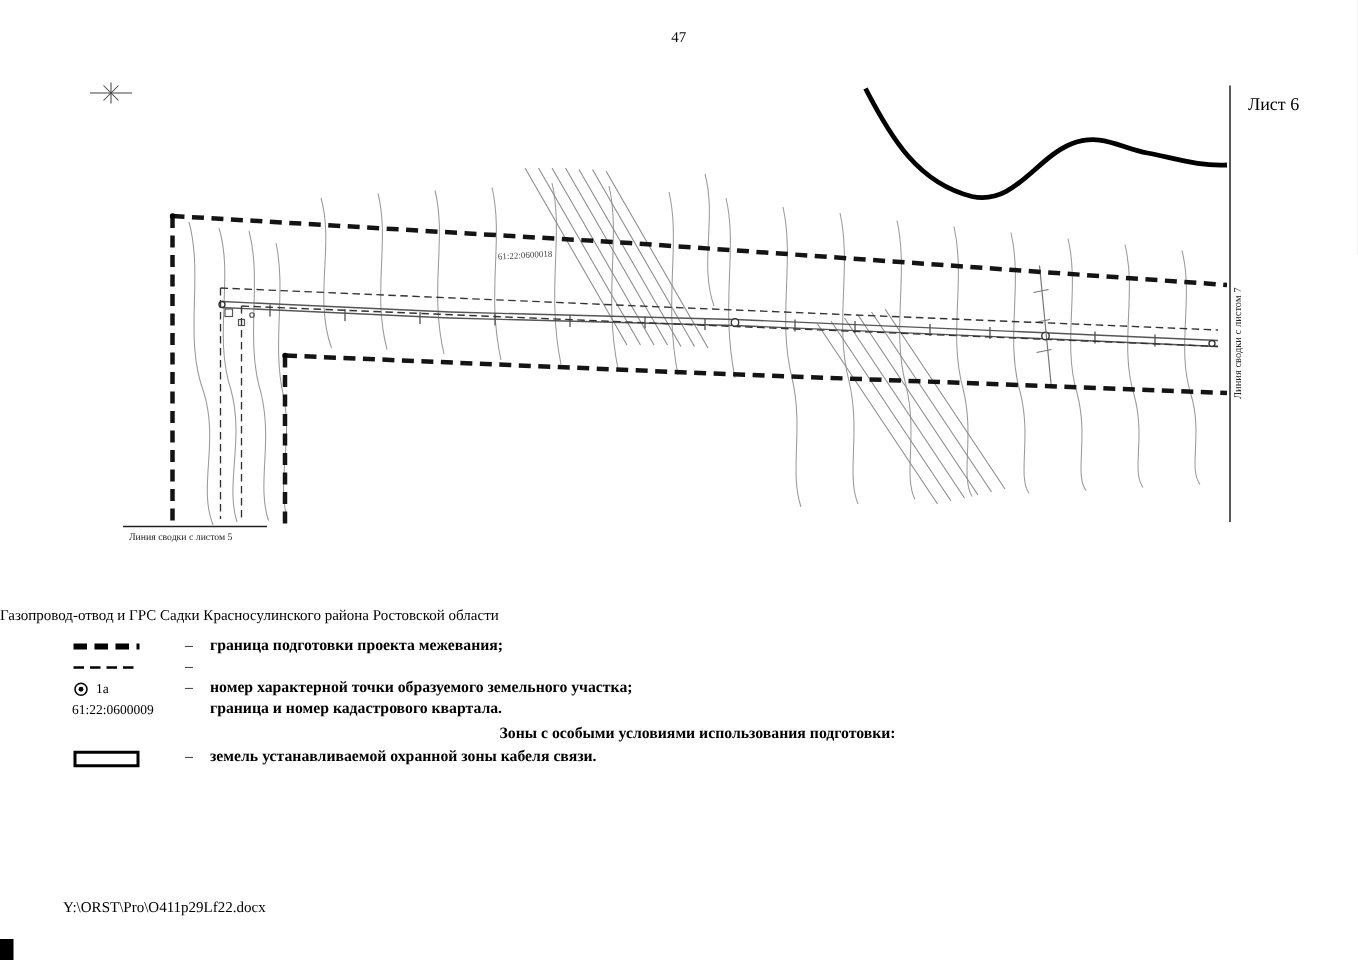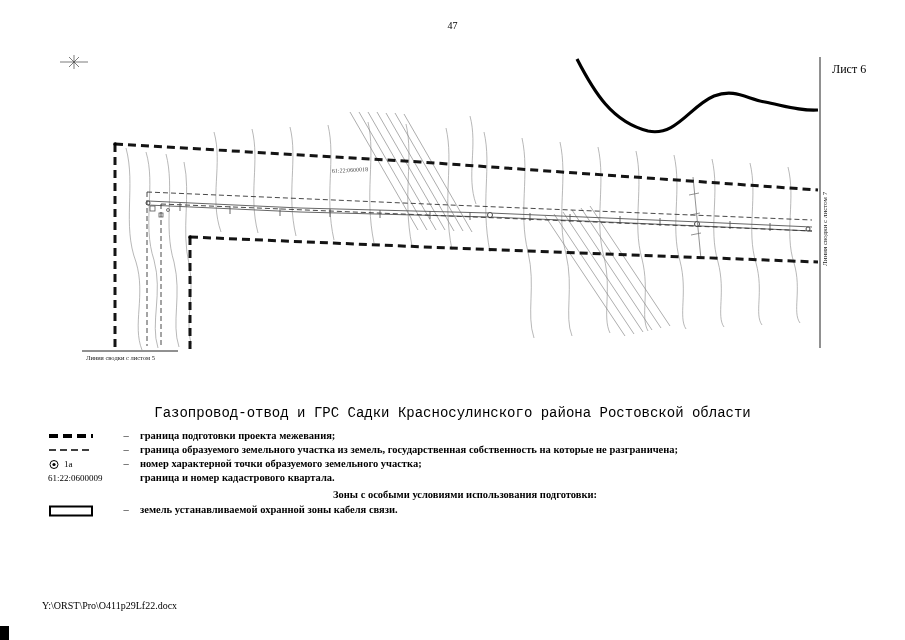--- a/index.html
+++ b/index.html
@@ -8,21 +8,21 @@
     font-family:"Liberation Serif",serif;color:#000;overflow:hidden;
     margin:0 auto;
   }
   .abs{position:absolute;}
   .page-number{top:20px;left:0;width:100%;text-align:center;font-size:10px;}
   .sheet-label{top:62px;left:832px;font-size:12px;}
   svg{position:absolute;top:0;left:0;}
   svg text{font-family:"Liberation Serif",serif;}
   .legend{top:392px;left:0;width:905px;}
   .legend-heading{text-align:center;font-size:11px;}
-  .legend-title{text-align:center;font-size:14px;margin-top:13px;font-family:Liberation Mono, monospace;}
+  .legend-title{font-size:10px;margin-top:13px;}
   .legend-rows{margin-top:9px;font-size:10.5px;line-height:1.18;}
   .lrow{display:flex;align-items:flex-start;padding-left:48px;margin-bottom:1px;min-height:13px;}
   .lsym{width:64px;flex:none;display:flex;align-items:center;gap:4px;padding-top:1px;}
   .ldash{width:28px;flex:none;text-align:center;}
   .ltext{flex:1;padding-right:40px;font-weight:bold;}
   .lrow.sub .ltext{padding-left:193px;}
   .cadnum{font-size:9px;}
   .ptlabel{font-size:9px;}
   .footer-path{top:600px;left:42px;font-size:10px;}
   .corner-mark{top:626px;left:0;width:9px;height:14px;background:#000;}
@@ -166,21 +166,20 @@
         <span class="ltext">граница подготовки проекта межевания;</span>
       </div>
 
       <div class="lrow">
         <span class="lsym">
           <svg width="46" height="10" style="position:static">
               <line x1="1" y1="5" x2="45" y2="5" stroke="#000" stroke-width="1.6" stroke-dasharray="7 4"></line>
             </svg>
         </span>
         <span class="ldash">–</span>
-        <span class="ltext">граница образуемого земельного участка из земель, государственная собственность на которые не разграничена;</span>
       </div>
 
       <div class="lrow">
         <span class="lsym">
           <svg width="12" height="11" style="position:static">
               <circle cx="6" cy="5.5" r="4" fill="none" stroke="#000"></circle>
               <circle cx="6" cy="5.5" r="1.6" fill="#000"></circle>
             </svg>
           <span class="ptlabel">1а</span>
         </span>

